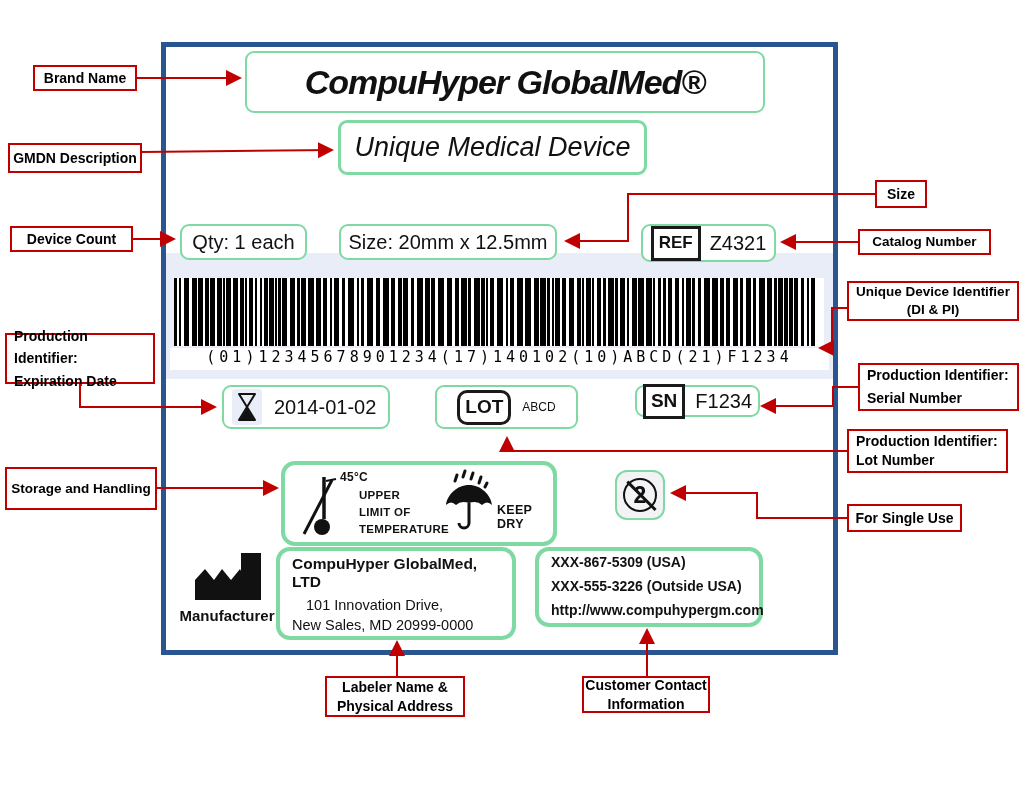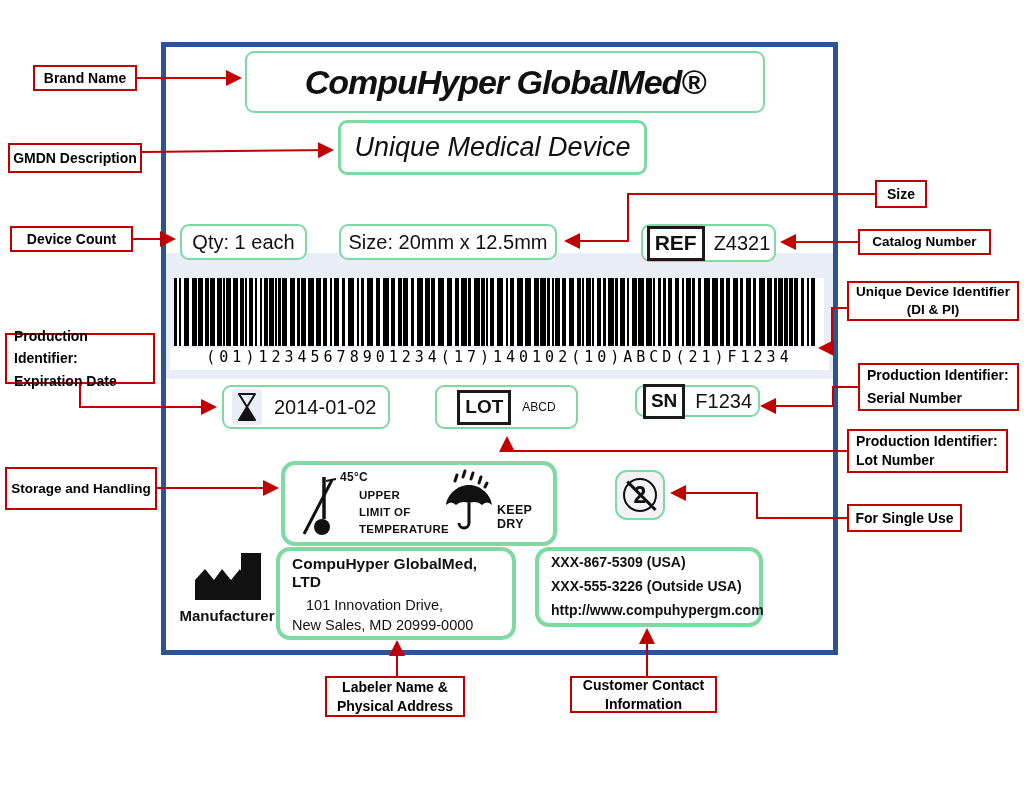--- a/index.html
+++ b/index.html
@@ -48,21 +48,21 @@
 
     <div class="band" style="left:0;top:206px;width:667px;height:126px;"></div>
 
     <div class="gbox" style="left:14px;top:177px;width:127px;height:36px;">
       <span style="font-size:20px;">Qty: 1 each</span>
     </div>
     <div class="gbox" style="left:173px;top:177px;width:218px;height:36px;">
       <span style="font-size:20px;">Size: 20mm x 12.5mm</span>
     </div>
     <div class="gbox" style="left:475px;top:177px;width:135px;height:38px;gap:9px;">
-      <span class="symbox" style="font-size:21px;">REF</span>
+      <span class="symbox" style="font-size:17px;">REF</span>
       <span style="font-size:20px;">Z4321</span>
     </div>
 
     <div id="barcode" style="left:8px;top:231px;width:650px;height:68px;">
         <i style="width:3px;margin-right:2px"></i>
         <i style="width:2px;margin-right:3px"></i>
         <i style="width:5px;margin-right:3px"></i>
         <i style="width:5px;margin-right:1px"></i>
         <i style="width:5px;margin-right:2px"></i>
         <i style="width:4px;margin-right:1px"></i>
@@ -170,21 +170,21 @@
     <div class="gbox" style="left:56px;top:338px;width:168px;height:44px;gap:12px;justify-content:flex-start;padding-left:8px;">
       <span style="background:#E9EDF7;display:inline-flex;align-items:center;justify-content:center;width:30px;height:36px;border-radius:3px;">
         <svg width="24" height="32" viewBox="0 0 24 32">
           <path d="M4,3 H20 L12,16 L20,29 H4 L12,16 Z" fill="none" stroke="#111" stroke-width="2" stroke-linejoin="round"></path>
           <polygon points="12,17 5,28.5 19,28.5" fill="#111"></polygon>
         </svg>
       </span>
       <span style="font-size:20px;">2014-01-02</span>
     </div>
     <div class="gbox" style="left:269px;top:338px;width:143px;height:44px;gap:11px;">
-      <span class="symbox" style="font-size:19px;">LOT</span>
+      <span class="symbox" style="font-size:19px;border-radius:10px;">LOT</span>
       <span style="font-size:12px;">ABCD</span>
     </div>
     <div class="gbox" style="left:469px;top:338px;width:125px;height:32px;gap:10px;">
       <span class="symbox" style="font-size:19px;">SN</span>
       <span style="font-size:20px;">F1234</span>
     </div>
 
     <div class="gbox thick" style="left:115px;top:414px;width:276px;height:85px;">
       <span style="position:absolute;left:16px;top:7px;">
         <svg width="36" height="66" viewBox="0 0 36 66">
@@ -290,21 +290,21 @@
 
   <div class="redbox" style="left:847px;top:504px;width:115px;height:28px;">
     <span>For Single Use</span>
   </div>
 
   <div class="redbox" style="left:325px;top:676px;width:140px;height:41px;line-height:1.3;">
     <span>Labeler Name &amp;</span>
     <span>Physical Address</span>
   </div>
 
-  <div class="redbox" style="left:570px;top:676px;width:147px;height:37px;line-height:1.3;">
+  <div class="redbox" style="left:582px;top:676px;width:128px;height:37px;line-height:1.3;">
     <span>Customer Contact</span>
     <span>Information</span>
   </div>
 
   <svg class="arrows" width="1024" height="791" viewBox="0 0 1024 791">
     <defs>
       <marker id="ah" markerWidth="9" markerHeight="9" refX="7" refY="4" orient="auto">
         <path d="M0,0 L8,4 L0,8 Z" fill="#C00000"></path>
       </marker>
     </defs>

